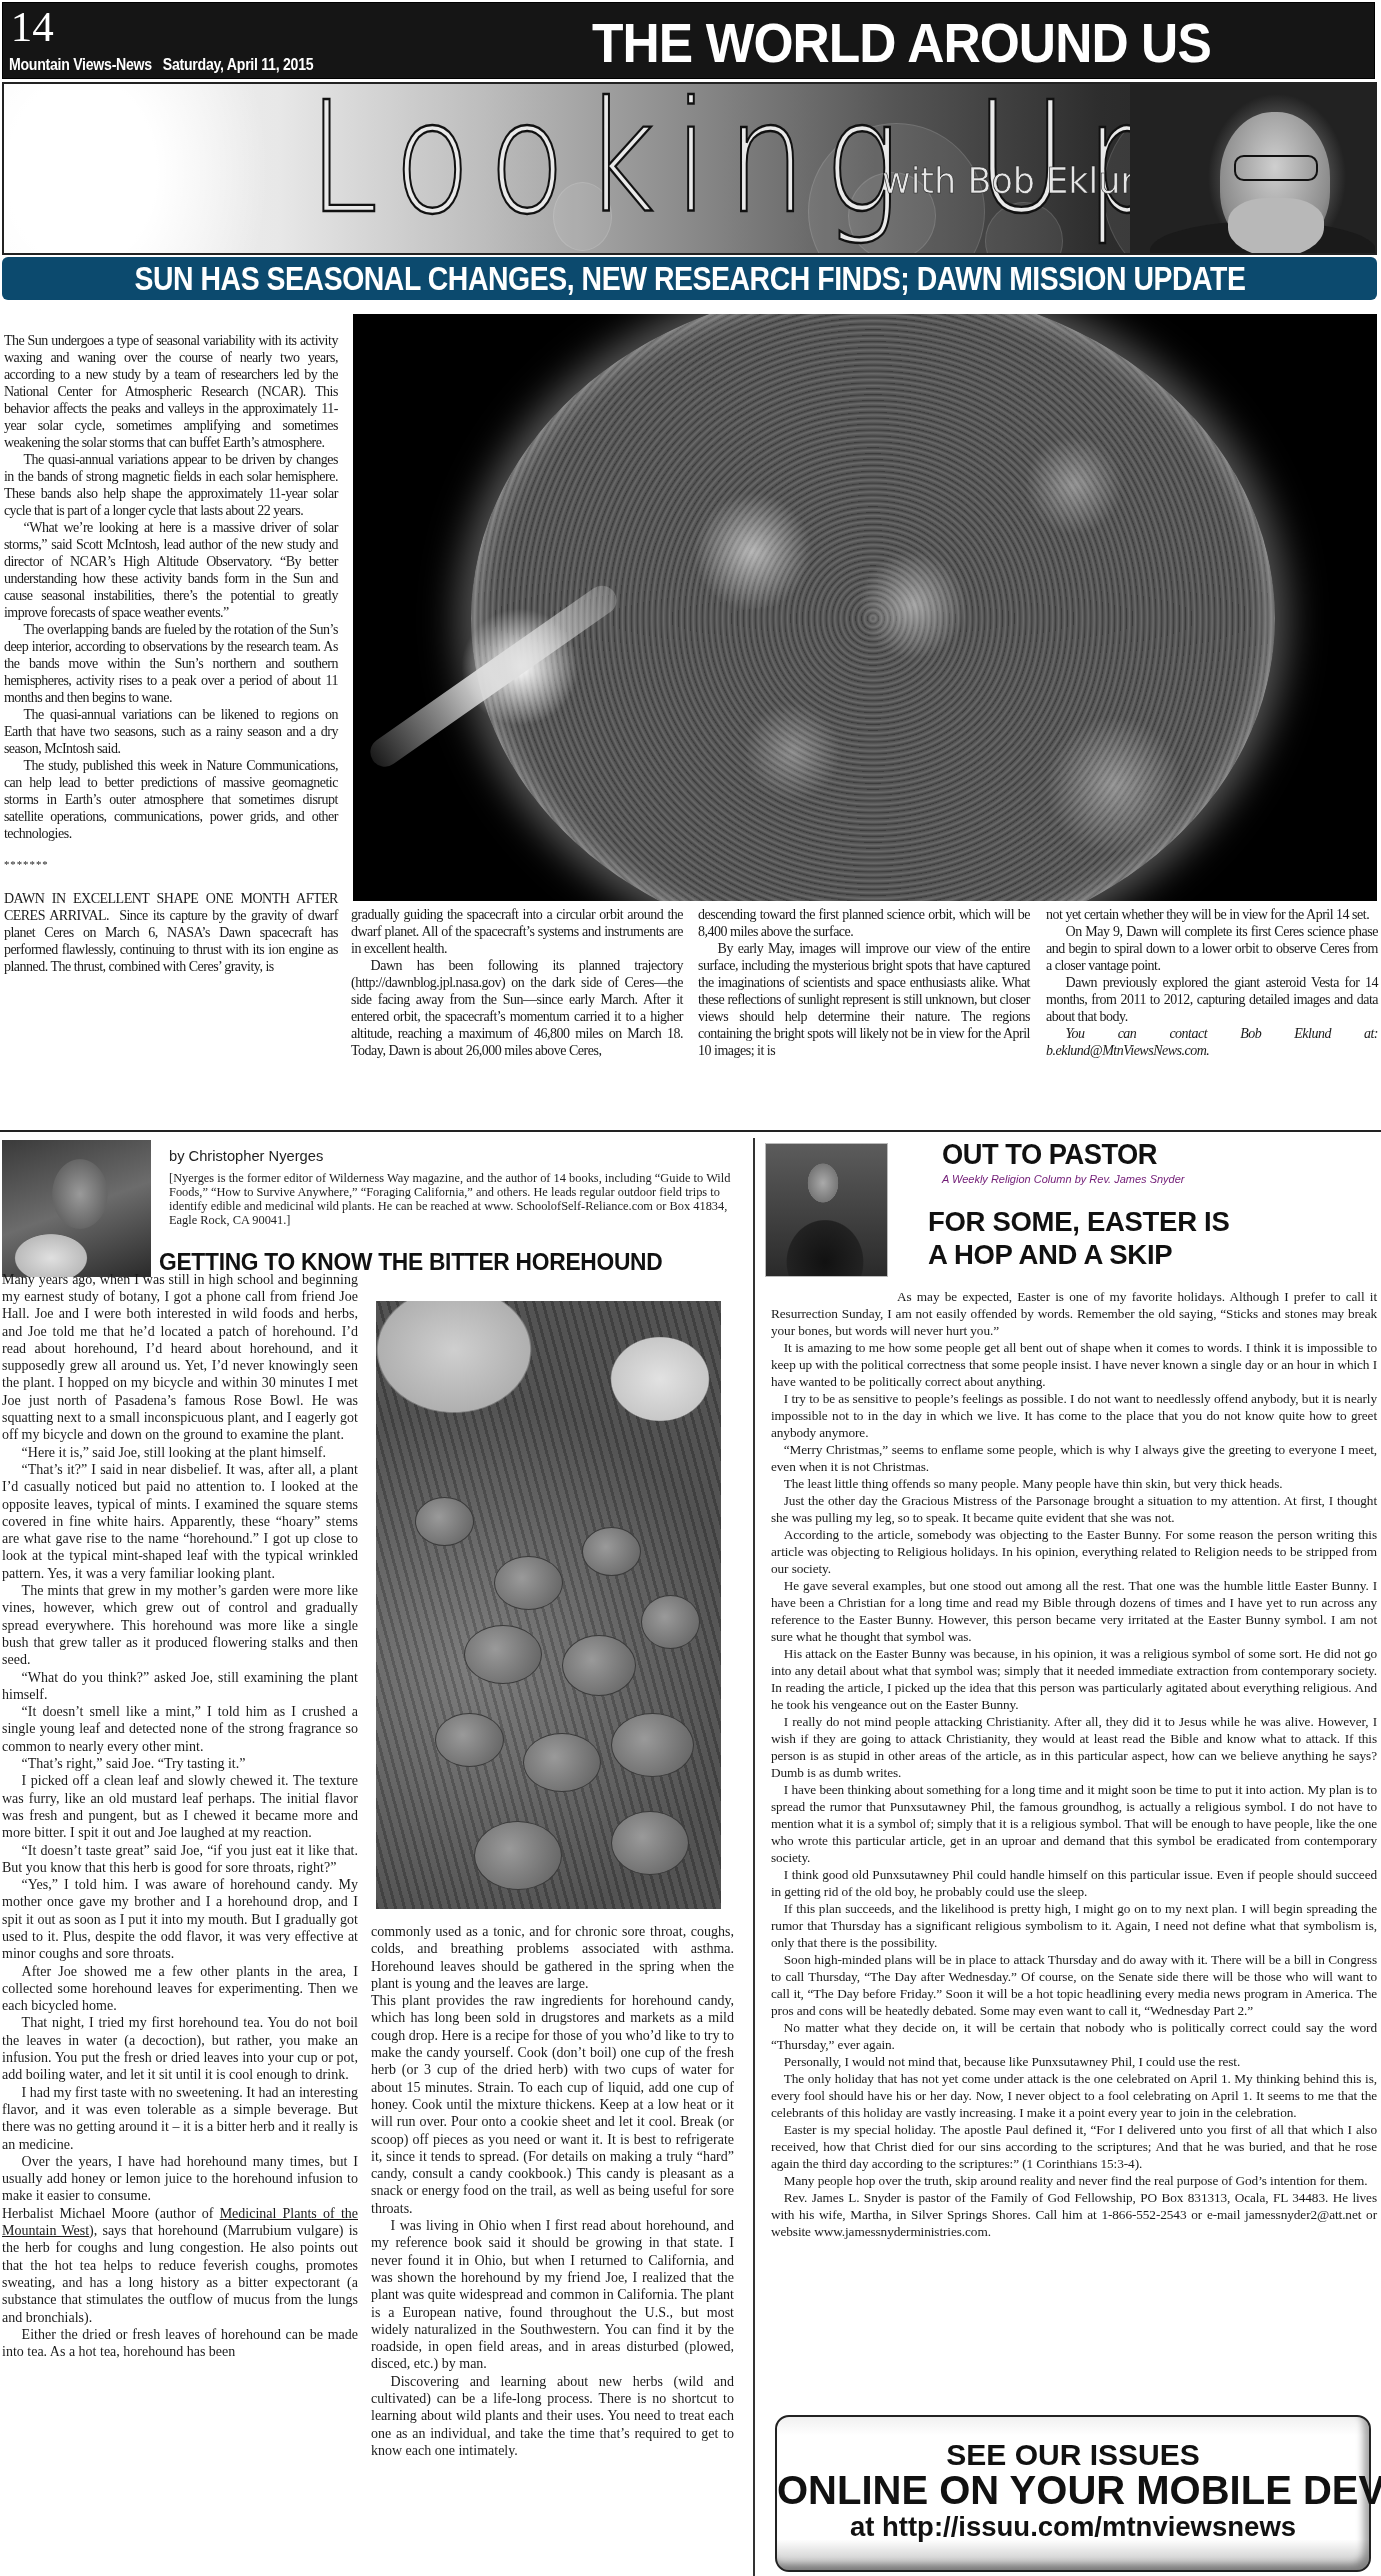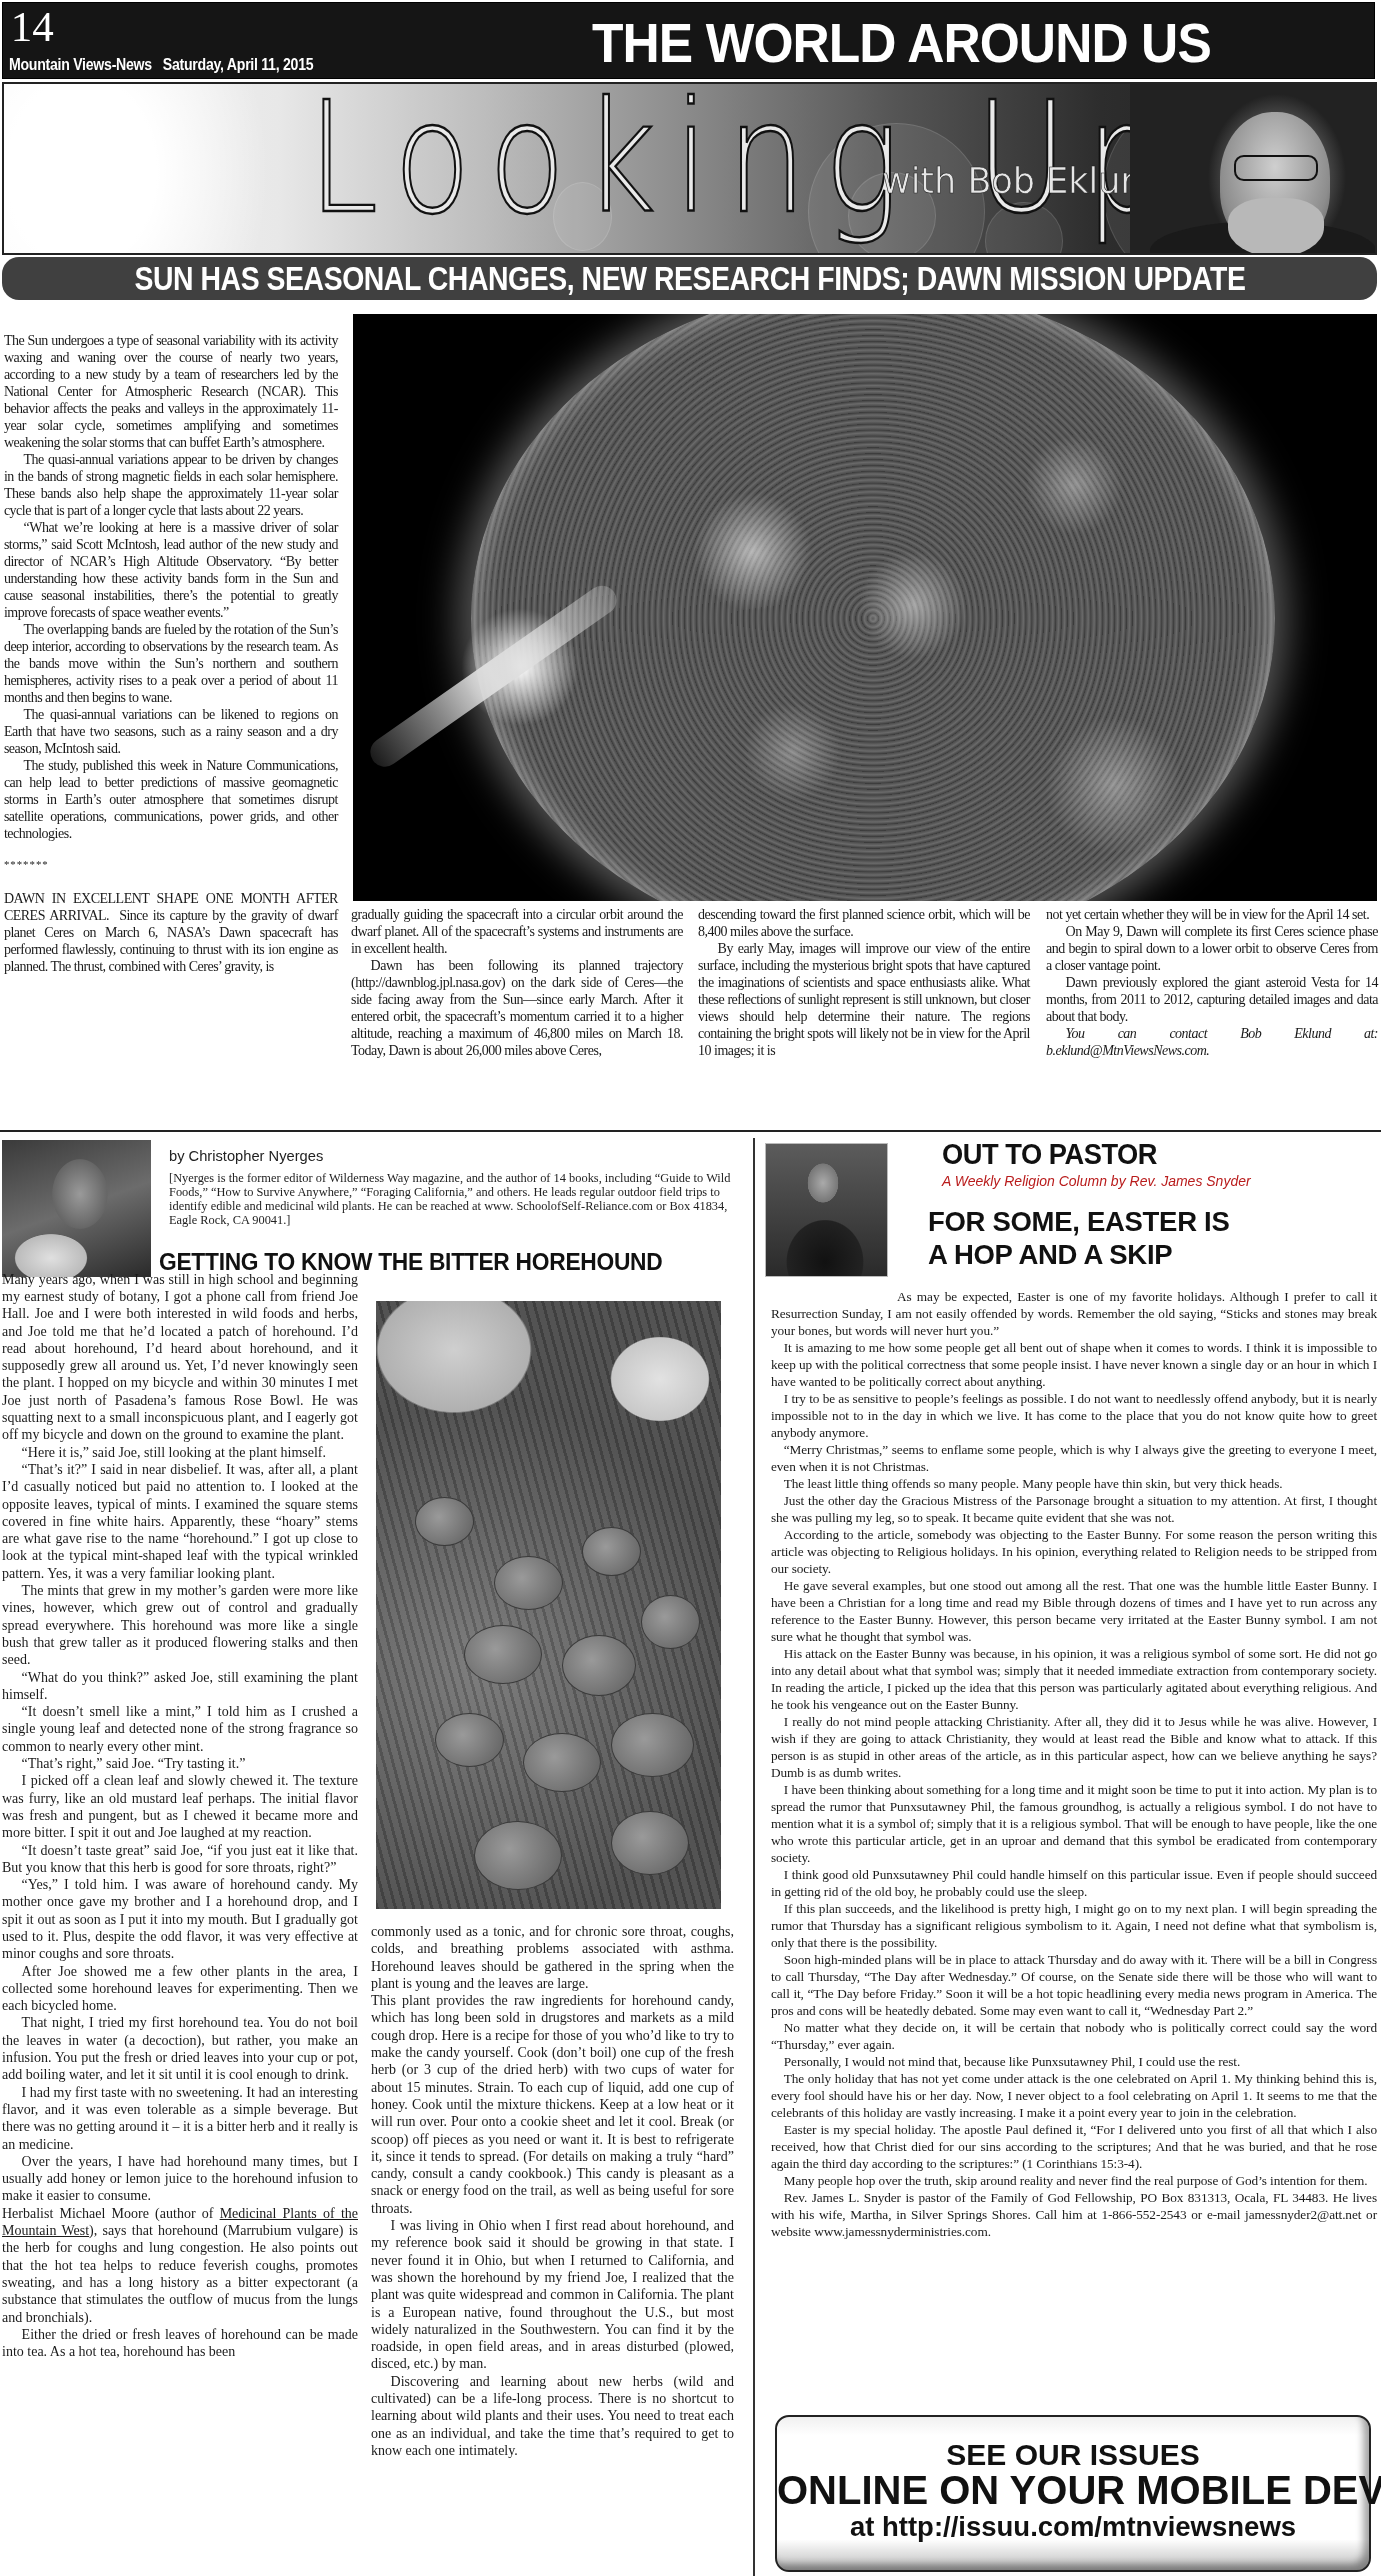--- a/index.html
+++ b/index.html
@@ -20,21 +20,21 @@
   .bokeh { position: absolute; border-radius: 50%; background: rgba(255,255,255,0.08); border: 1px solid rgba(255,255,255,0.12); }
   #banner-title { position: absolute; left: 304px; top: -2px; font-size: 126px; font-family: "DejaVu Sans", sans-serif; font-weight: 200; color: #e9e9e9; letter-spacing: 17.7px; -webkit-text-stroke: 2px #111; line-height: 1; white-space: nowrap; transform: scaleY(1.22); transform-origin: top; }
   #banner-sub { position: absolute; left: 878px; top: 77px; font-size: 35px; font-family: "DejaVu Sans", sans-serif; color: #e6e6e6; -webkit-text-stroke: 0.6px #222; white-space: nowrap; }
   #banner-photo { position: absolute; right: 0; top: 0; width: 245px; height: 173px; background: radial-gradient(ellipse 69px 83px at 147px 93px, #9a9a9a 0%, #5a5a5a 60%, #222 100%), #222; }
   #banner-photo .face { position: absolute; left: 90px; top: 27.5px; width: 110px; height: 137px; border-radius: 48% 48% 42% 42%; background: radial-gradient(ellipse at 50% 40%, #cfcfcf, #8d8d8d 70%, #555); }
   #banner-photo .glasses { position: absolute; left: 104px; top: 71px; width: 84px; height: 25.5px; border: 2.9px solid #111; border-radius: 9.8px; }
   #banner-photo .beard { position: absolute; left: 98px; top: 114px; width: 96px; height: 59px; border-radius: 40% 40% 50% 50%; background: #b8b8b8; }
   #banner-photo .body { position: absolute; left: 19.6px; top: 137px; width: 226px; height: 59px; border-radius: 50% 50% 0 0; background: #1a1a1a; }
 
   
-  #headline-bar { position: absolute; left: 2px; top: 257px; width: 1375px; height: 43px; background: #404040; border-radius: 17px; display: flex; align-items: center; justify-content: center; }
+  #headline-bar { position: absolute; left: 2px; top: 257px; width: 1375px; height: 43px; background: #0c4a6e; border-radius: 6px; display: flex; align-items: center; justify-content: center; }
   #headline { color: #fff; font-family: "Liberation Sans", sans-serif; font-weight: bold; font-size: 33px; white-space: nowrap; transform: scaleX(0.86); letter-spacing: -0.5px; }
 
   #sun-col1 { position: absolute; left: 3.9px; top: 309px; width: 334px; margin-top: 23px; }
   #sun-image { position: absolute; left: 353px; top: 314px; width: 1024px; height: 587px; background: #000; overflow: hidden; }
   #sun-disc { position: absolute; left: 118px; top: -29px; width: 804px; height: 667px; border-radius: 50%;
     background:
       radial-gradient(circle at 35% 40%, rgba(255,255,255,0.55) 0, rgba(255,255,255,0) 59px),
       radial-gradient(circle at 55% 48%, rgba(255,255,255,0.45) 0, rgba(255,255,255,0) 54px),
       radial-gradient(circle at 75% 30%, rgba(255,255,255,0.35) 0, rgba(255,255,255,0) 49px),
       radial-gradient(circle at 80% 75%, rgba(255,255,255,0.35) 0, rgba(255,255,255,0) 69px),
@@ -83,21 +83,21 @@
   .leaf { position: absolute; border-radius: 50%; background: radial-gradient(circle at 40% 40%, #9a9a9a, #5c5c5c); border: 1px solid #3a3a3a; }
 
   #horehound-col2 { position: absolute; left: 371px; top: 1923px; width: 363px; }
 
   
   #snyder-photo { position: absolute; left: 765px; top: 1143px; width: 123px; height: 134px; border: 1px solid #bbb;
     background: radial-gradient(ellipse 21.6px 27.5px at 57px 39px, #aaa, #777 70%, transparent 72%),
                 radial-gradient(ellipse 54px 59px at 59px 118px, #111, #222 70%, transparent 72%),
                 linear-gradient(180deg, #5c5c5c, #2a2a2a); }
   #snyder-kicker { position: absolute; left: 942px; top: 1138px; font-family: "Liberation Sans", sans-serif; font-weight: bold; font-size: 29px; color: #111; letter-spacing: -0.5px; transform: scaleX(0.94); transform-origin: left; white-space: nowrap; }
-  #snyder-sub { position: absolute; left: 942px; top: 1173px; font-family: "Liberation Sans", sans-serif; font-style: italic; font-size: 14px; color: #b91c1c; white-space: nowrap; }
+  #snyder-sub { position: absolute; left: 942px; top: 1173px; font-family: "Liberation Sans", sans-serif; font-style: italic; font-size: 11px; color: #701a75; white-space: nowrap; }
   #snyder-title { position: absolute; left: 928px; top: 1205px; width: 432px; font-family: Liberation Sans, sans-serif; font-weight: bold; font-size: 27.5px; line-height: 33px; color: #111; letter-spacing: -0.3px; }
   #snyder-body { position: absolute; left: 771px; top: 1288px; width: 606px; }
   .sn { font-size: 13.3px; line-height: 17px; text-align: justify; letter-spacing: -0.1px; }
   .sn p { text-indent: 12.8px; }
   .sn p.first { text-indent: 126px; }
 
   
   #ad-box { position: absolute; left: 775px; top: 2415px; width: 596px; height: 157px; border: 2.9px solid #222; border-radius: 14px;
     background: linear-gradient(180deg, #f0f0f0 0%, #fff 12%, #fff 80%, #bdbdbd 100%); box-shadow: inset -5.9px -5.9px 7.8px rgba(0,0,0,0.35); text-align: center; font-family: "Liberation Sans", sans-serif; font-weight: bold; color: #111; }
   #ad-line1 { margin-top: 19.6px; font-size: 30px; line-height: 35px; }

